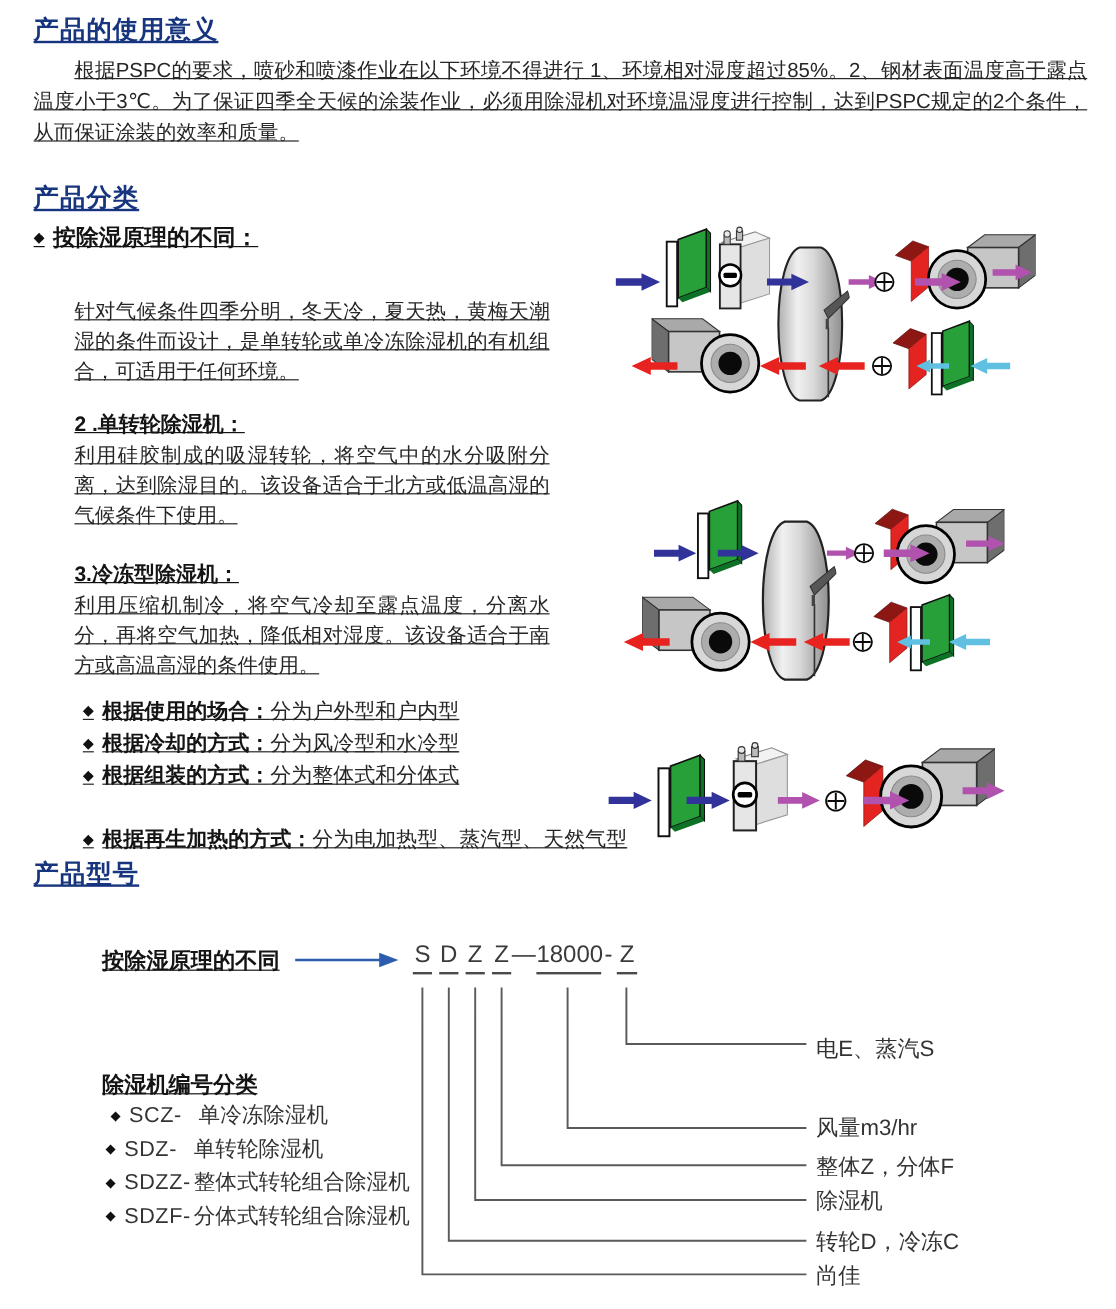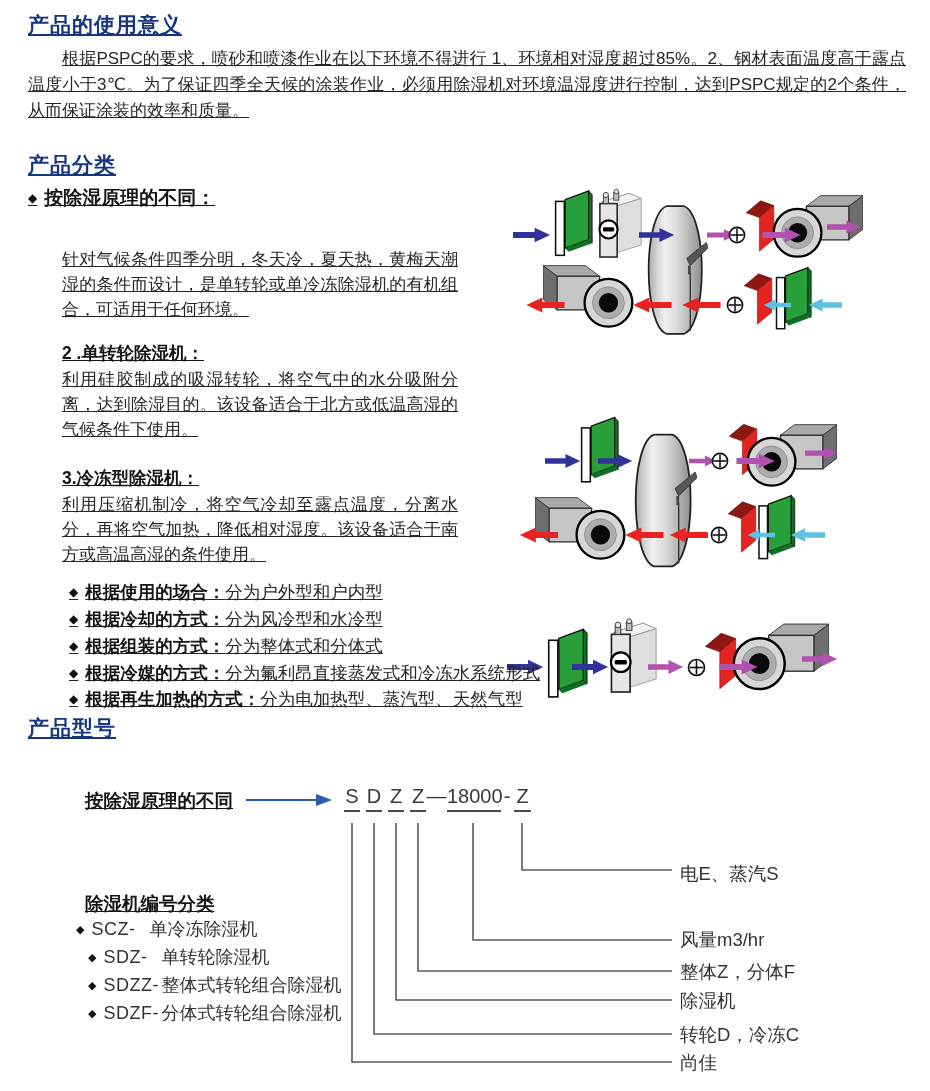--- a/index.html
+++ b/index.html
@@ -156,21 +156,20 @@
     <use href="#s-plus" x="195" y="57" width="19" height="19"></use>
     <use href="#s-hotplate" x="212" y="17" width="33" height="86"></use>
     <use href="#s-fan" x="239" y="19" width="98" height="76"></use>
     <use href="#s-arrow-r" x="224" y="58" width="46" height="16" style="color:#b052ae"></use>
     <use href="#s-arrow-r" x="310" y="50" width="36" height="16" style="color:#b052ae"></use>
   </svg>
 
   <div class="abs bullet" style="left:28px; top:580px;"><span class="diamond">◆</span><span class="lbl">根据使用的场合：</span><span>分为户外型和户内型</span></div>
   <div class="abs bullet" style="left:28px; top:607px;"><span class="diamond">◆</span><span class="lbl">根据冷却的方式：</span><span>分为风冷型和水冷型</span></div>
   <div class="abs bullet" style="left:28px; top:634px;"><span class="diamond">◆</span><span class="lbl">根据组装的方式：</span><span>分为整体式和分体式</span></div>
-  <div class="abs bullet" style="left:28px; top:661px;"><span class="diamond">◆</span><span class="lbl">根据冷媒的方式：</span><span>分为氟利昂直接蒸发式和冷冻水系统形式</span></div>
   <div class="abs bullet" style="left:28px; top:687px;"><span class="diamond">◆</span><span class="lbl">根据再生加热的方式：</span><span>分为电加热型、蒸汽型、天然气型</span></div>
 
   <div class="abs sec-title" style="left:28px; top:714px;">产品型号</div>
   <div class="abs ex-label" style="left:85px; top:788px;">按除湿原理的不同</div>
 
   <svg class="lines" style="left:0; top:770px;" width="930" height="321" viewBox="0 0 930 321">
     <g stroke="#2b5cad" stroke-width="2" fill="#2b5cad">
       <line x1="246" y1="30" x2="318" y2="30"></line>
       <polygon points="316,24 332,30 316,36" stroke="none"></polygon>
     </g>
@@ -187,21 +186,21 @@
   <span class="model-char u" style="left:344px; top:785px; width:16px;">S</span>
   <span class="model-char u" style="left:366px; top:785px; width:16px;">D</span>
   <span class="model-char u" style="left:388px; top:785px; width:16px;">Z</span>
   <span class="model-char u" style="left:410px; top:785px; width:16px;">Z</span>
   <span class="model-char" style="left:426px; top:785px; width:21px;">—</span>
   <span class="model-char u" style="left:447px; top:785px; width:54px;">18000</span>
   <span class="model-char" style="left:501px; top:785px; width:12px;">-</span>
   <span class="model-char u" style="left:514px; top:785px; width:17px;">Z</span>
 
   <div class="abs legend-title" style="left:85px; top:891px;">除湿机编号分类</div>
-  <div class="legend-item" style="left:76px; top:917px;"><span class="diamond">◆</span><span class="legend-code">SCZ-</span><span>单冷冻除湿机</span></div>
+  <div class="legend-item" style="left:92px; top:917px;"><span class="diamond">◆</span><span class="legend-code">SCZ-</span><span>单冷冻除湿机</span></div>
   <div class="legend-item" style="left:88px; top:945px;"><span class="diamond">◆</span><span class="legend-code">SDZ-</span><span>单转轮除湿机</span></div>
   <div class="legend-item" style="left:88px; top:973px;"><span class="diamond">◆</span><span class="legend-code">SDZZ-</span><span>整体式转轮组合除湿机</span></div>
   <div class="legend-item" style="left:88px; top:1001px;"><span class="diamond">◆</span><span class="legend-code">SDZF-</span><span>分体式转轮组合除湿机</span></div>
 
   <div class="callout" style="left:680px; top:861px;">电E、蒸汽S</div>
   <div class="callout" style="left:680px; top:927px;">风量m3/hr</div>
   <div class="callout" style="left:680px; top:959px;">整体Z，分体F</div>
   <div class="callout" style="left:680px; top:988px;">除湿机</div>
   <div class="callout" style="left:680px; top:1022px;">转轮D，冷冻C</div>
   <div class="callout" style="left:680px; top:1050px;">尚佳</div>

